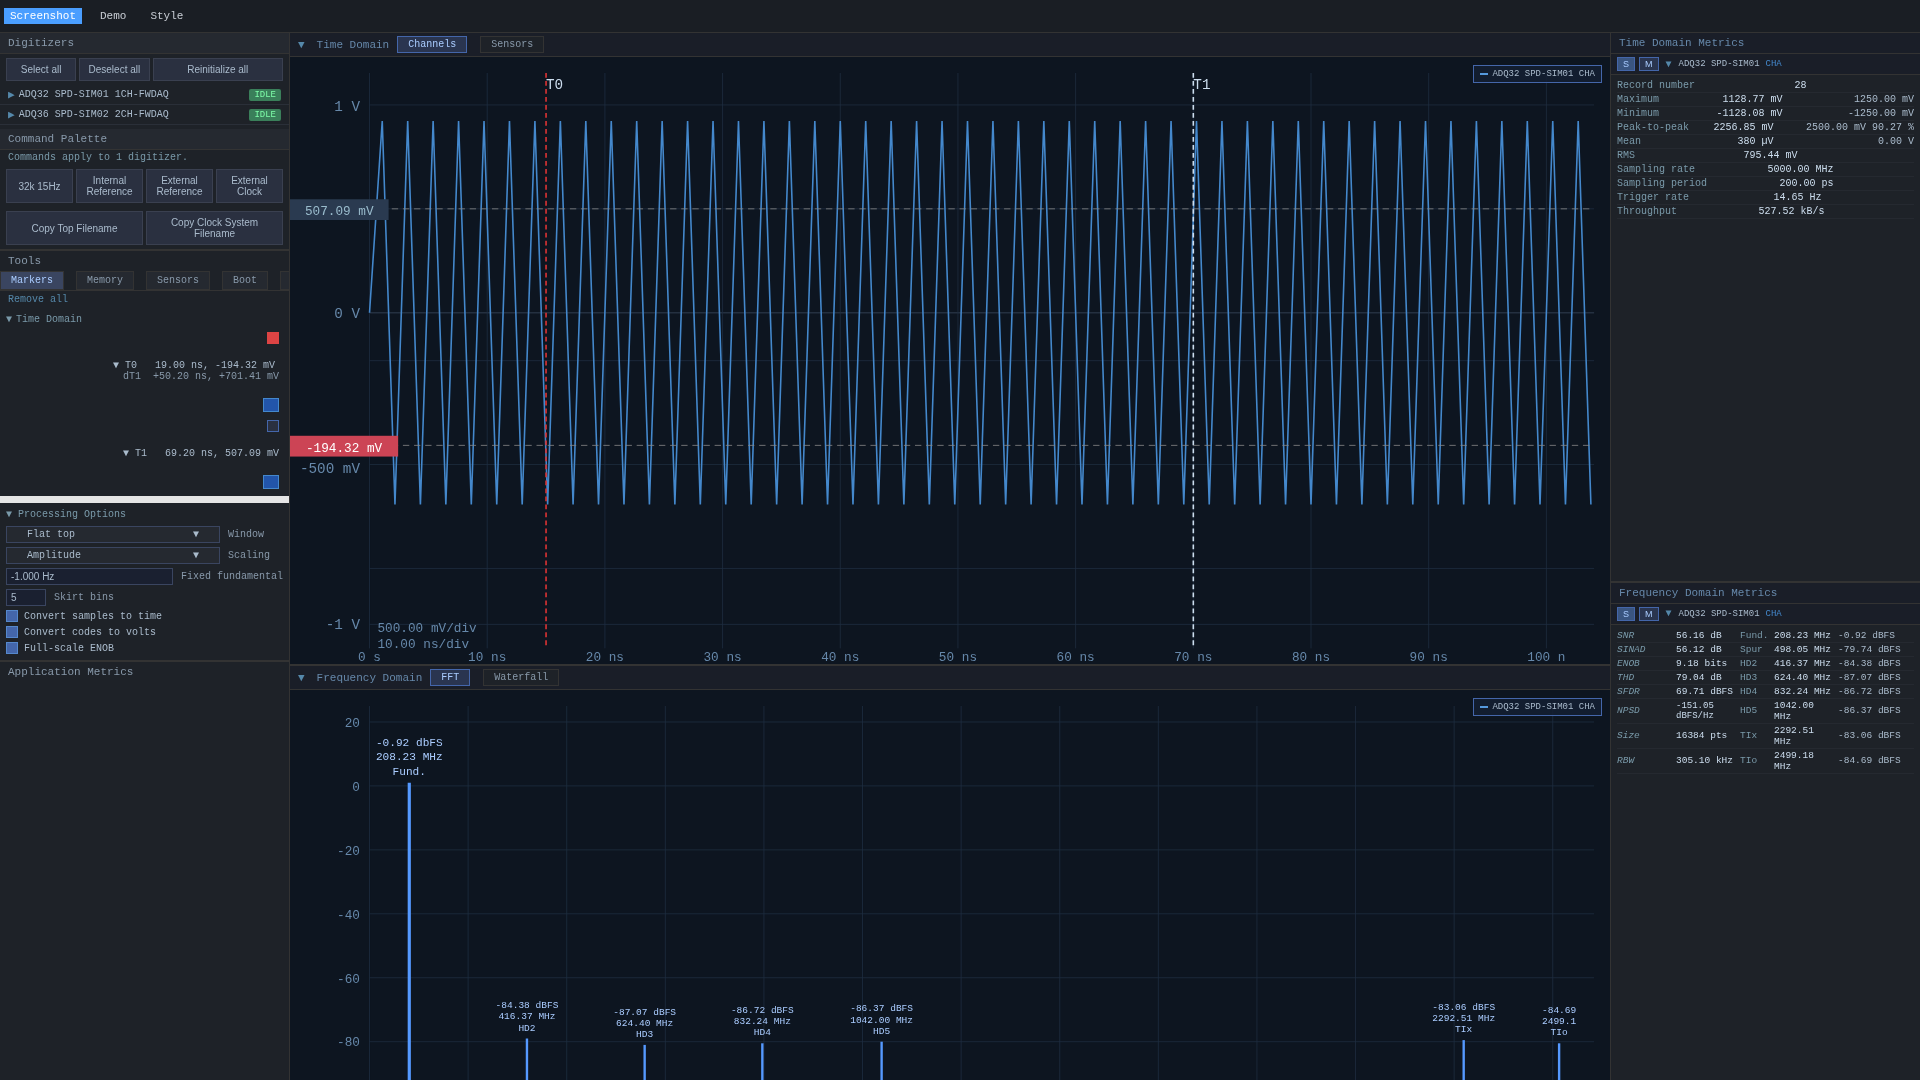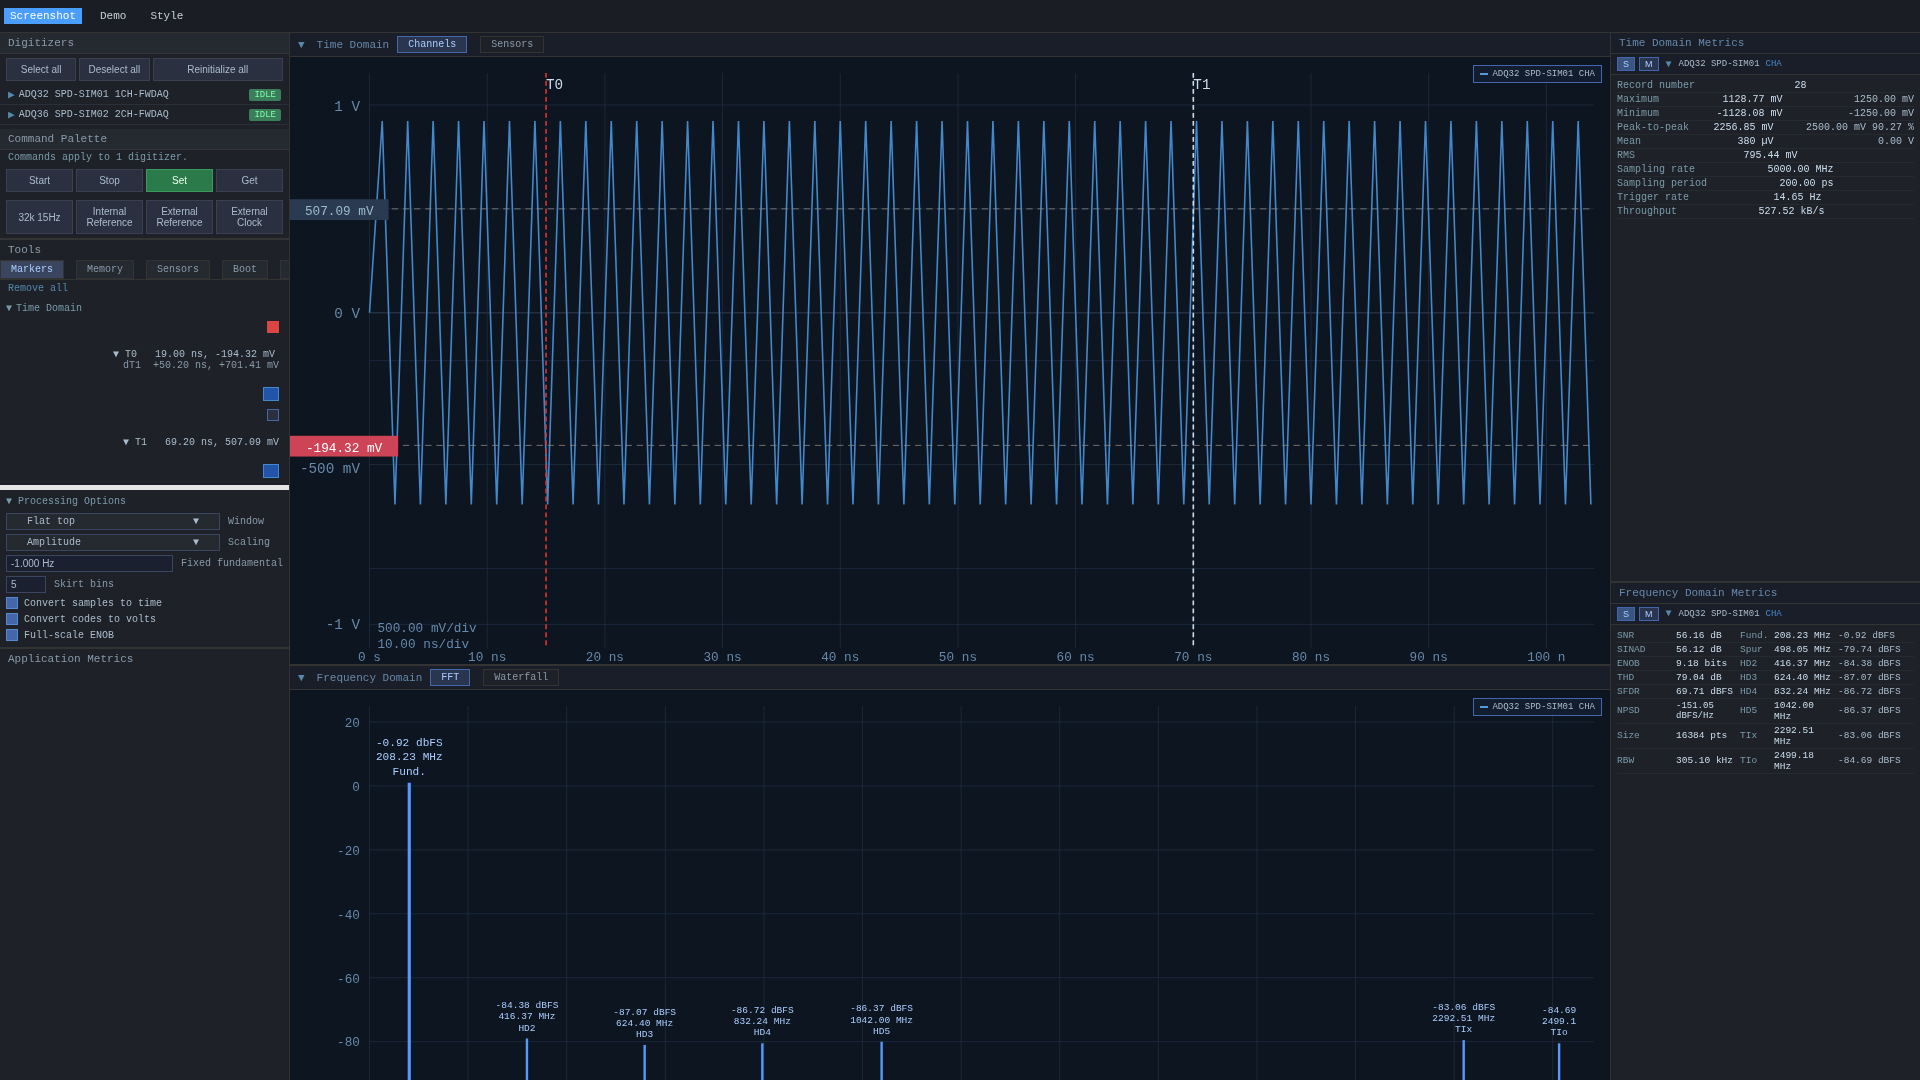--- a/index.html
+++ b/index.html
@@ -147,21 +147,21 @@
       margin-top: 2px;
     }
     .marker-text { font-size: 10px; color: #aabbcc; }
     .marker-blue-box {
       width: 16px; height: 14px;
       background: #2255aa;
       border: 1px solid #4488cc;
       flex-shrink: 0;
       cursor: pointer;
     }
-    .processing-section { border-top: 5px solid #e5e5e5; padding: 4px 6px; }
+    .processing-section { border-top: 7px solid #e5e5e5; padding: 4px 6px; }
     .processing-header { color: #7a9aaa; font-size: 10px; padding: 2px 0 4px; }
     .proc-row {
       display: flex;
       align-items: center;
       gap: 4px;
       padding: 2px 0;
     }
     .proc-dropdown {
       background: #252930;
       border: 1px solid #3a4560;
@@ -313,21 +313,21 @@
       padding: 4px 6px;
       font-size: 9.5px;
     }
     .freq-row {
       display: flex;
       align-items: center;
       padding: 1px 0;
       border-bottom: 1px solid #252930;
       gap: 4px;
     }
-    .freq-label { color: #7a9aaa; width: 55px; flex-shrink: 0; }
+    .freq-label { color: #7a9aaa; width: 55px; flex-shrink: 0; font-style: italic; }
     .freq-val { color: #ccddee; width: 60px; flex-shrink: 0; }
     .freq-label2 { color: #7a9aaa; width: 30px; flex-shrink: 0; }
     .freq-val2 { color: #ccddee; width: 60px; flex-shrink: 0; }
     .freq-val3 { color: #aabbcc; }
   </style>
 </head>
 <body>
 
 <div class="menu-bar">
   <span class="menu-item-active">Screenshot</span>
@@ -354,30 +354,28 @@
       <span class="arrow">▶</span>
       <span class="name">ADQ36 SPD-SIM02 2CH-FWDAQ</span>
       <span class="badge-idle">IDLE</span>
     </div>
 
     <div class="section-header" style="margin-top:4px;">
       <span>Command Palette</span>
     </div>
     <div style="padding: 2px 8px; font-size:10px; color:#7a9aaa;">Commands apply to 1 digitizer.</div>
     <div class="btn-row">
-      <button class="btn">Start</button>
-      <button class="btn">Stop</button>
-      <button class="btn btn-green">Set</button>
-      <button class="btn">Get</button>
-    </div>
-    <div class="btn-row">
       <button class="btn">32k 15Hz</button>
       <button class="btn">Internal Reference</button>
       <button class="btn">External Reference</button>
       <button class="btn">External Clock</button>
+    </div>
+    <div class="btn-row">
+      <button class="btn">Copy Top Filename</button>
+      <button class="btn">Copy Clock System Filename</button>
     </div>
 
     <div class="tools-section">
       <div class="tools-header">Tools</div>
       <div class="tools-tabs">
         <div class="tools-tab active">Markers</div>
         <div class="tools-tab">Memory</div>
         <div class="tools-tab">Sensors</div>
         <div class="tools-tab">Boot</div>
         <div class="tools-tab">Static</div>

